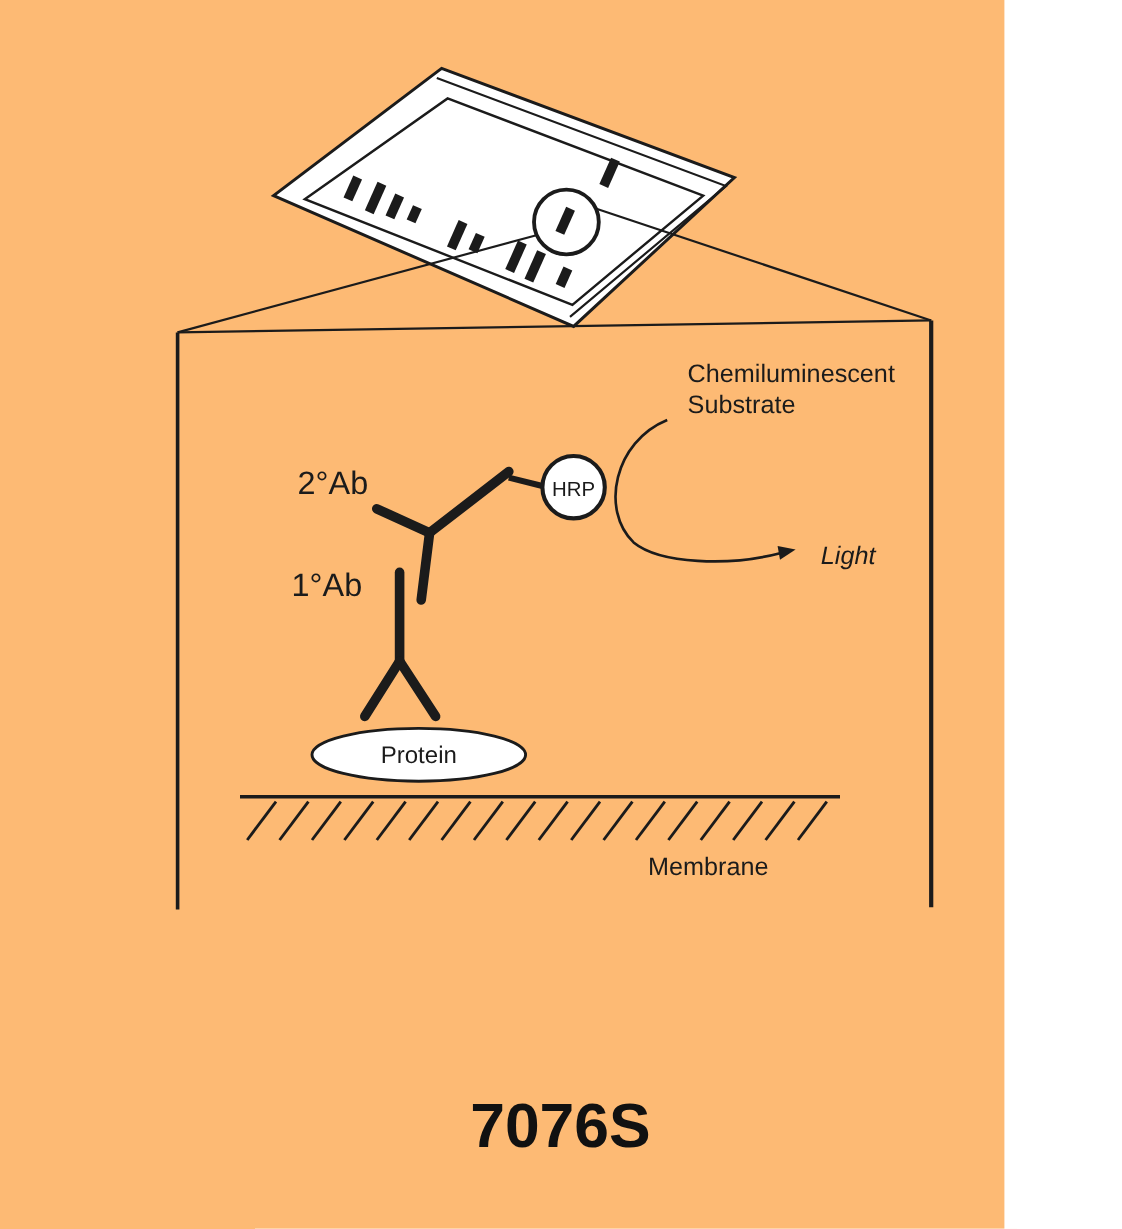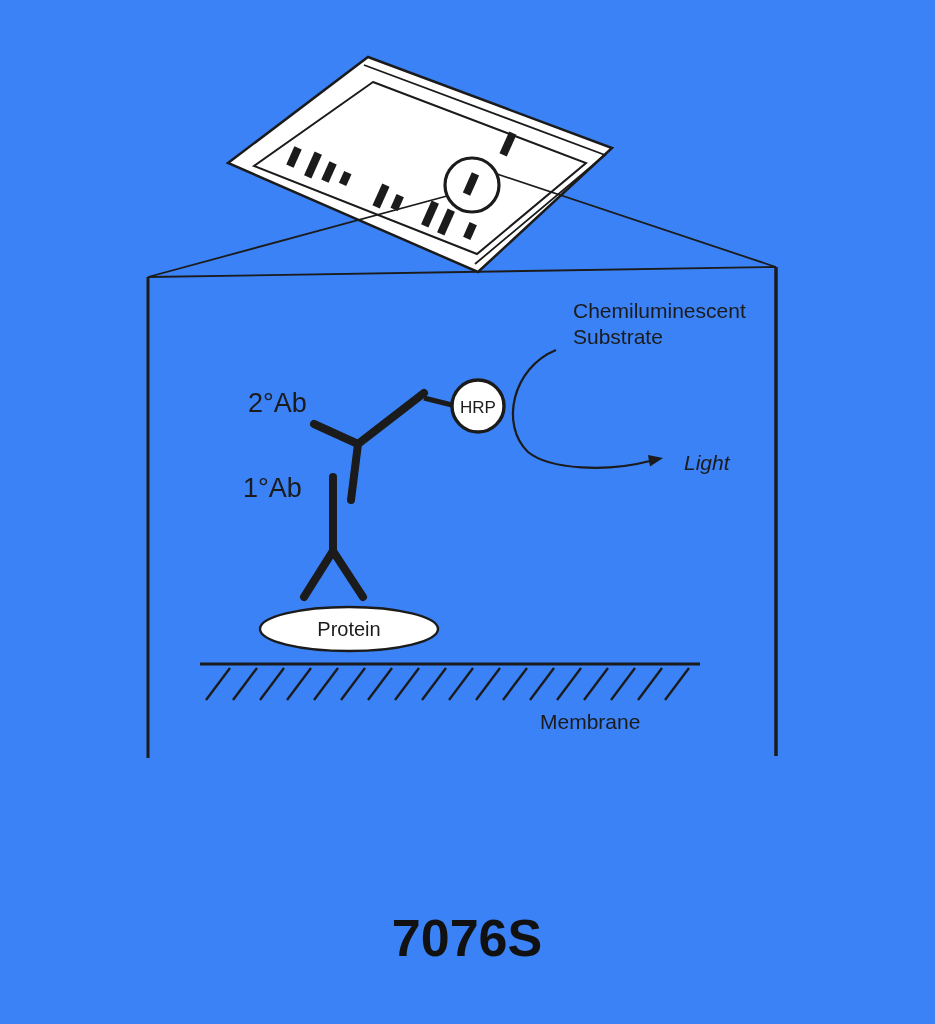--- a/index.html
+++ b/index.html
@@ -2,23 +2,23 @@
 <html><head>
 <meta charset="utf-8">
 <style>
   html, body {
     margin: 0;
     padding: 0;
     background: #ffffff;
   }
   .canvas {
     position: relative;
-    width: 935px;
+    width: 837px;
     height: 1024px;
-    background: #3b82f6;
+    background: #fdba74;
     overflow: hidden;
   }
   svg { display: block; }
   .ink-stroke { stroke: #1b1b1b; fill: none; }
   .ink-fill   { fill: #1b1b1b; stroke: none; }
   .white-fill { fill: #ffffff; }
   .label {
     font-family: "Liberation Sans", "DejaVu Sans", sans-serif;
     fill: #1b1b1b;
   }

